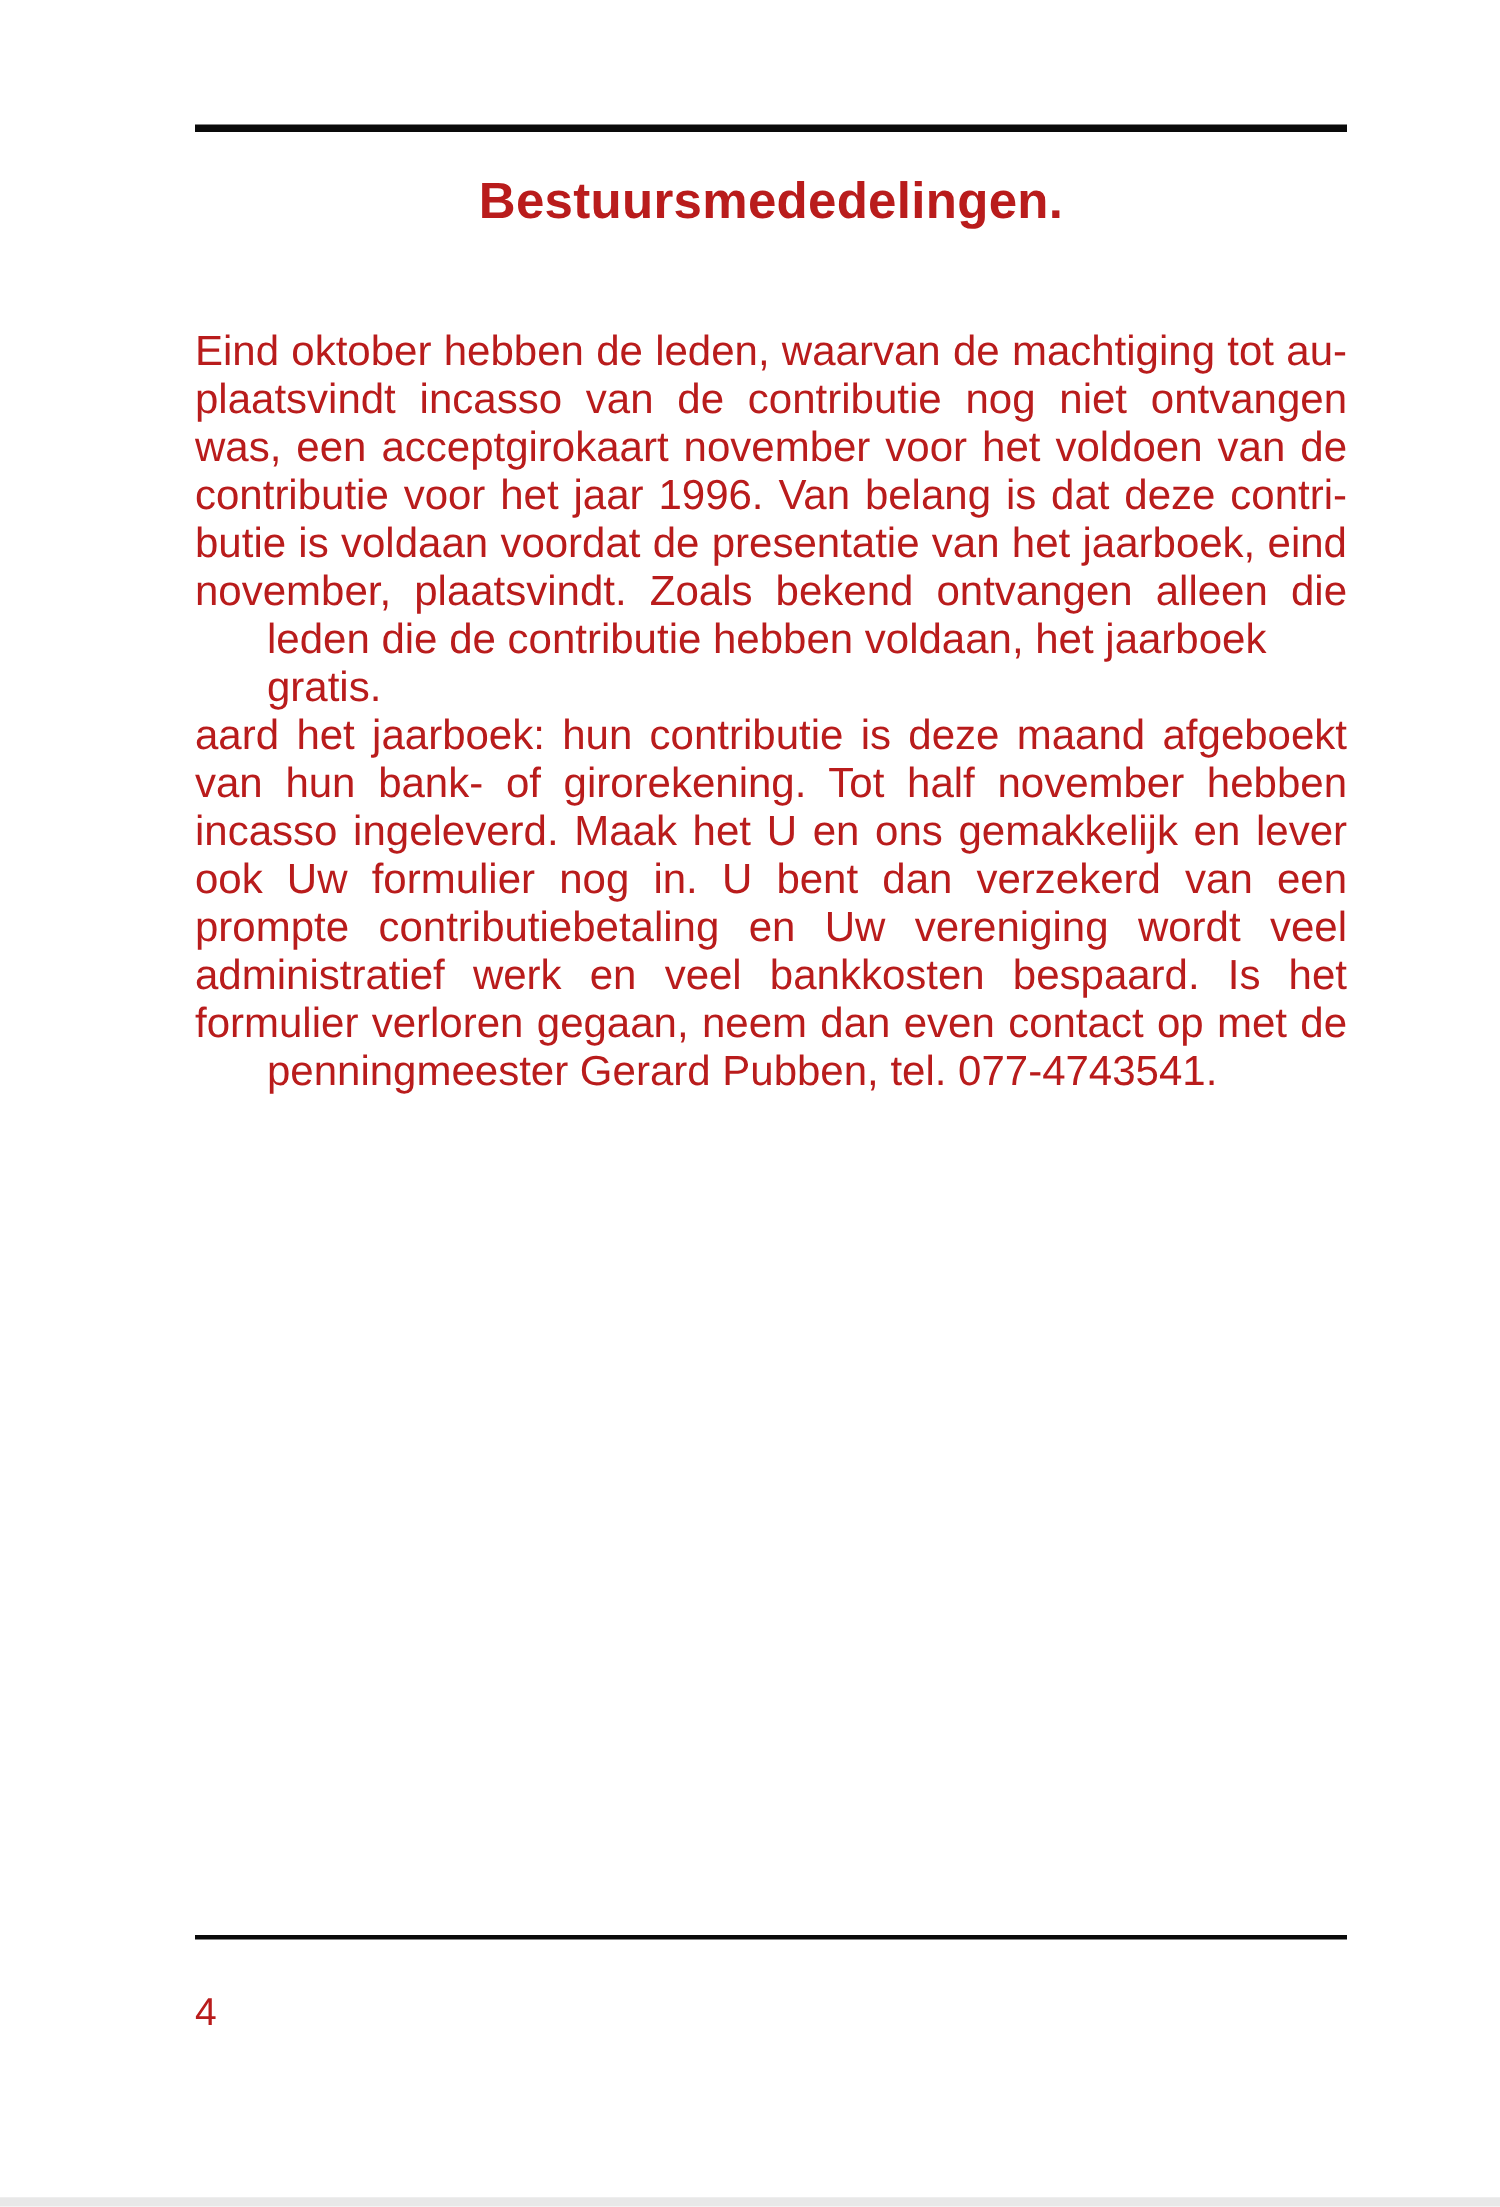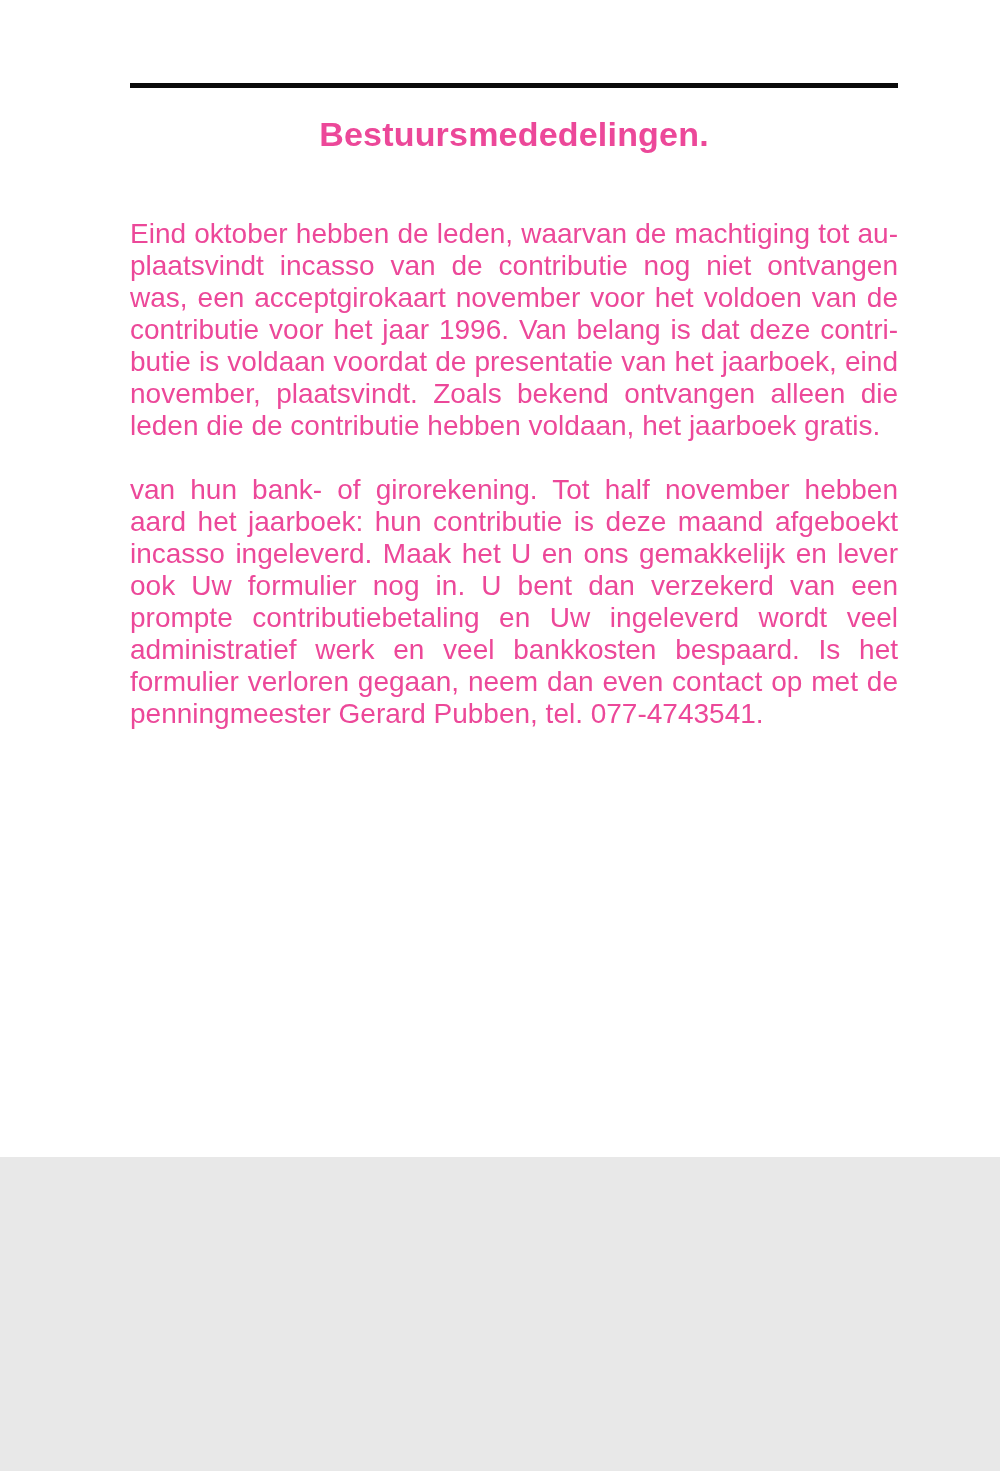--- a/index.html
+++ b/index.html
@@ -3,25 +3,25 @@
 <meta charset="utf-8">
 <style>
   html, body {
     margin: 0;
     padding: 0;
     background: #e8e8e8;
   }
   .page {
     position: relative;
     width: 1000px;
-    height: 1157px;
+    height: 1465px;
     margin: 0 auto;
     background: #ffffff;
     font-family: "Liberation Sans", sans-serif;
-    color: #ec4899;
+    color: #b91c1c;
     overflow: hidden;
   }
   .content {
     position: absolute;
     left: 130px;
     top: 0;
     width: 768px;
   }
   .rule {
     background: #0a0a0a;
@@ -55,20 +55,21 @@
   .line {
     text-align: justify;
     text-align-last: justify;
     text-justify: inter-word;
     white-space: normal;
     height: 32px;
   }
   .line.last {
     text-align: left;
     text-align-last: left;
+    margin-left: 48px;
   }
   .page-number {
     margin-top: 33px;
     font-size: 26px;
     line-height: 30px;
     text-align: left;
   }
 </style>
 </head>
 <body>
@@ -81,25 +82,25 @@
         <div class="paragraph">
           <div class="line">Eind oktober hebben de leden, waarvan de machtiging tot au-</div>
           <div class="line">plaatsvindt incasso van de contributie nog niet ontvangen</div>
           <div class="line">was, een acceptgirokaart november voor het voldoen van de</div>
           <div class="line">contributie voor het jaar 1996. Van belang is dat deze contri-</div>
           <div class="line">butie is voldaan voordat de presentatie van het jaarboek, eind</div>
           <div class="line">november, plaatsvindt. Zoals bekend ontvangen alleen die</div>
           <div class="line last">leden die de contributie hebben voldaan, het jaarboek gratis.</div>
         </div>
         <div class="paragraph">
+          <div class="line">aard het jaarboek: hun contributie is deze maand afgeboekt</div>
           <div class="line">van hun bank- of girorekening. Tot half november hebben</div>
-          <div class="line">aard het jaarboek: hun contributie is deze maand afgeboekt</div>
           <div class="line">incasso ingeleverd. Maak het U en ons gemakkelijk en lever</div>
           <div class="line">ook Uw formulier nog in. U bent dan verzekerd van een</div>
-          <div class="line">prompte contributiebetaling en Uw ingeleverd wordt veel</div>
+          <div class="line">prompte contributiebetaling en Uw vereniging wordt veel</div>
           <div class="line">administratief werk en veel bankkosten bespaard. Is het</div>
           <div class="line">formulier verloren gegaan, neem dan even contact op met de</div>
           <div class="line last">penningmeester Gerard Pubben, tel. 077-4743541.</div>
         </div>
       </div>
     <div class="rule rule-bottom"></div>
     <div class="page-number">4</div>
   </div>
 </div>
 

